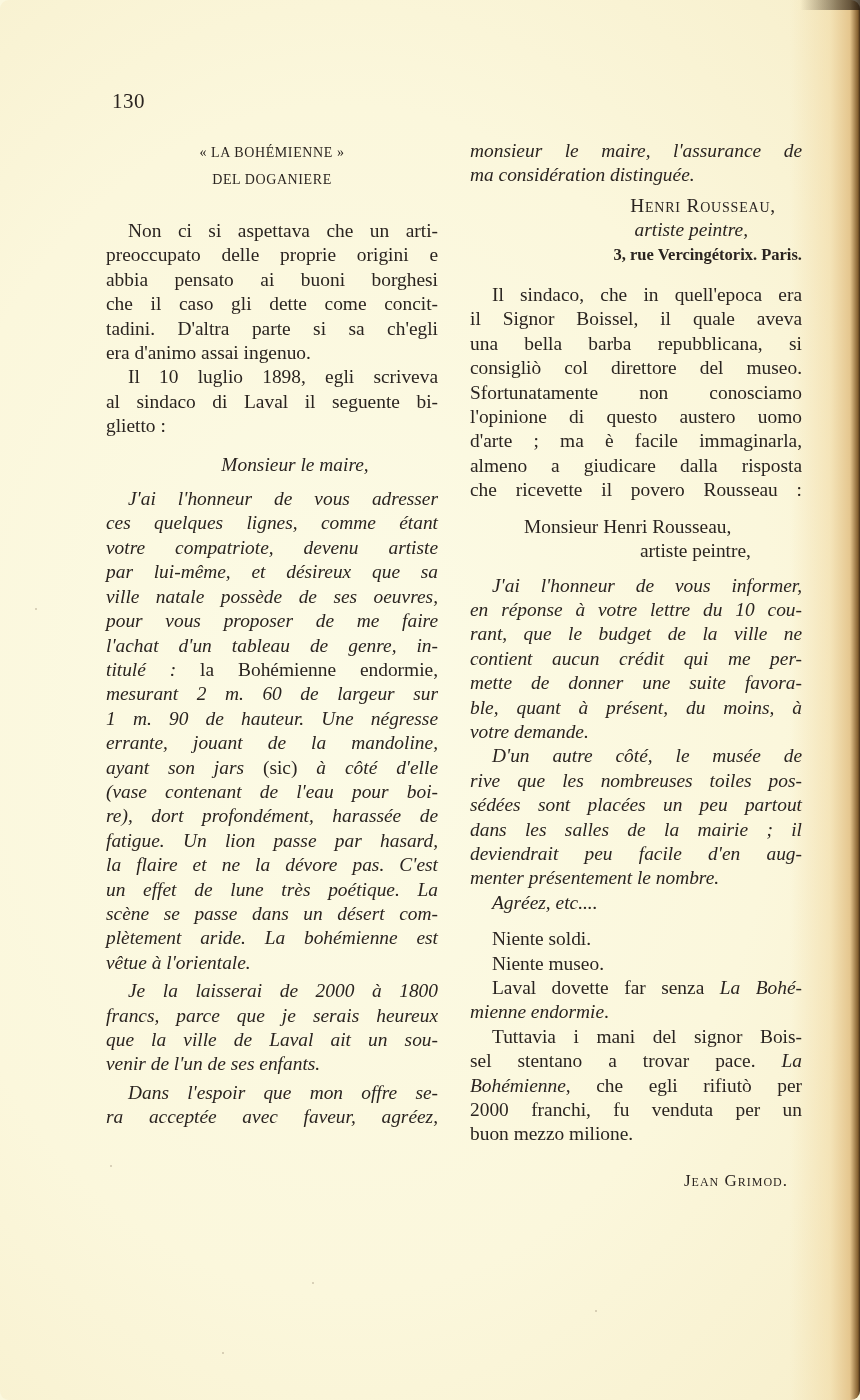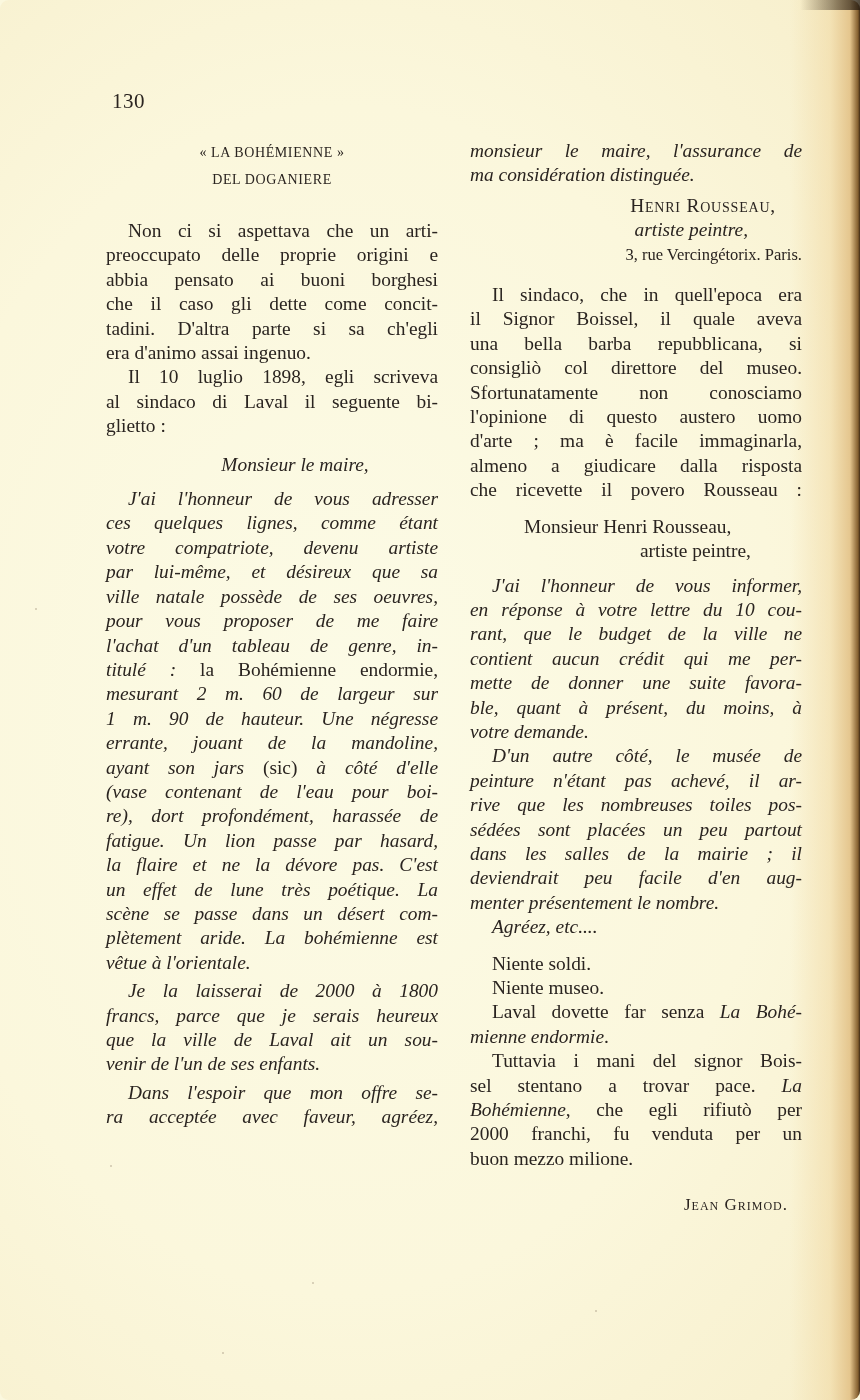--- a/index.html
+++ b/index.html
@@ -54,21 +54,21 @@
     }
     .title-line { display: block; }
     .gap-title { height: 26px; }
     p { margin: 0; }
     .line { display: block; text-align: justify; text-align-last: justify; white-space: nowrap; }
     .line.last { text-align-last: left; }
     .ital { font-style: italic; }
     .salutation { padding-left: 46px; font-style: italic; margin-top: 14px; margin-bottom: 10px; text-align: center; }
     .para-gap { margin-top: 4px; }
     .sc { font-variant: small-caps; letter-spacing: 0.8px; }
-    .addr { text-align: right; font-size: 16.5px; padding-right: 0; }
+    .addr { text-align: right; font-size: 16.5px; padding-right: 0; font-weight: bold; }
     .sig-line { display: block; }
     .reply-head { margin-top: 12px; margin-bottom: 10px; }
     .reply-head .l1 { display: block; padding-left: 54px; }
     .reply-head .l2 { display: block; padding-left: 170px; }
     .signoff {
       text-align: right;
       padding-right: 14px;
       margin-top: 22px;
       font-size: 17px;
       letter-spacing: 1px;
@@ -182,21 +182,20 @@
       <span class="line">en réponse à votre lettre du 10 cou-</span>
       <span class="line">rant, que le budget de la ville ne</span>
       <span class="line">contient aucun crédit qui me per-</span>
       <span class="line">mette de donner une suite favora-</span>
       <span class="line">ble, quant à présent, du moins, à</span>
       <span class="line last">votre demande.</span>
     </p>
 
     <p class="ital">
       <span class="line" style="padding-left:22px">D'un autre côté, le musée de</span>
-      <span class="line">peinture n'étant pas achevé, il ar-</span>
       <span class="line">rive que les nombreuses toiles pos-</span>
       <span class="line">sédées sont placées un peu partout</span>
       <span class="line">dans les salles de la mairie ; il</span>
       <span class="line">deviendrait peu facile d'en aug-</span>
       <span class="line last">menter présentement le nombre.</span>
     </p>
 
     <p class="ital" style="padding-left:22px">Agréez, etc....</p>
 
     <div style="margin-top:12px;">

